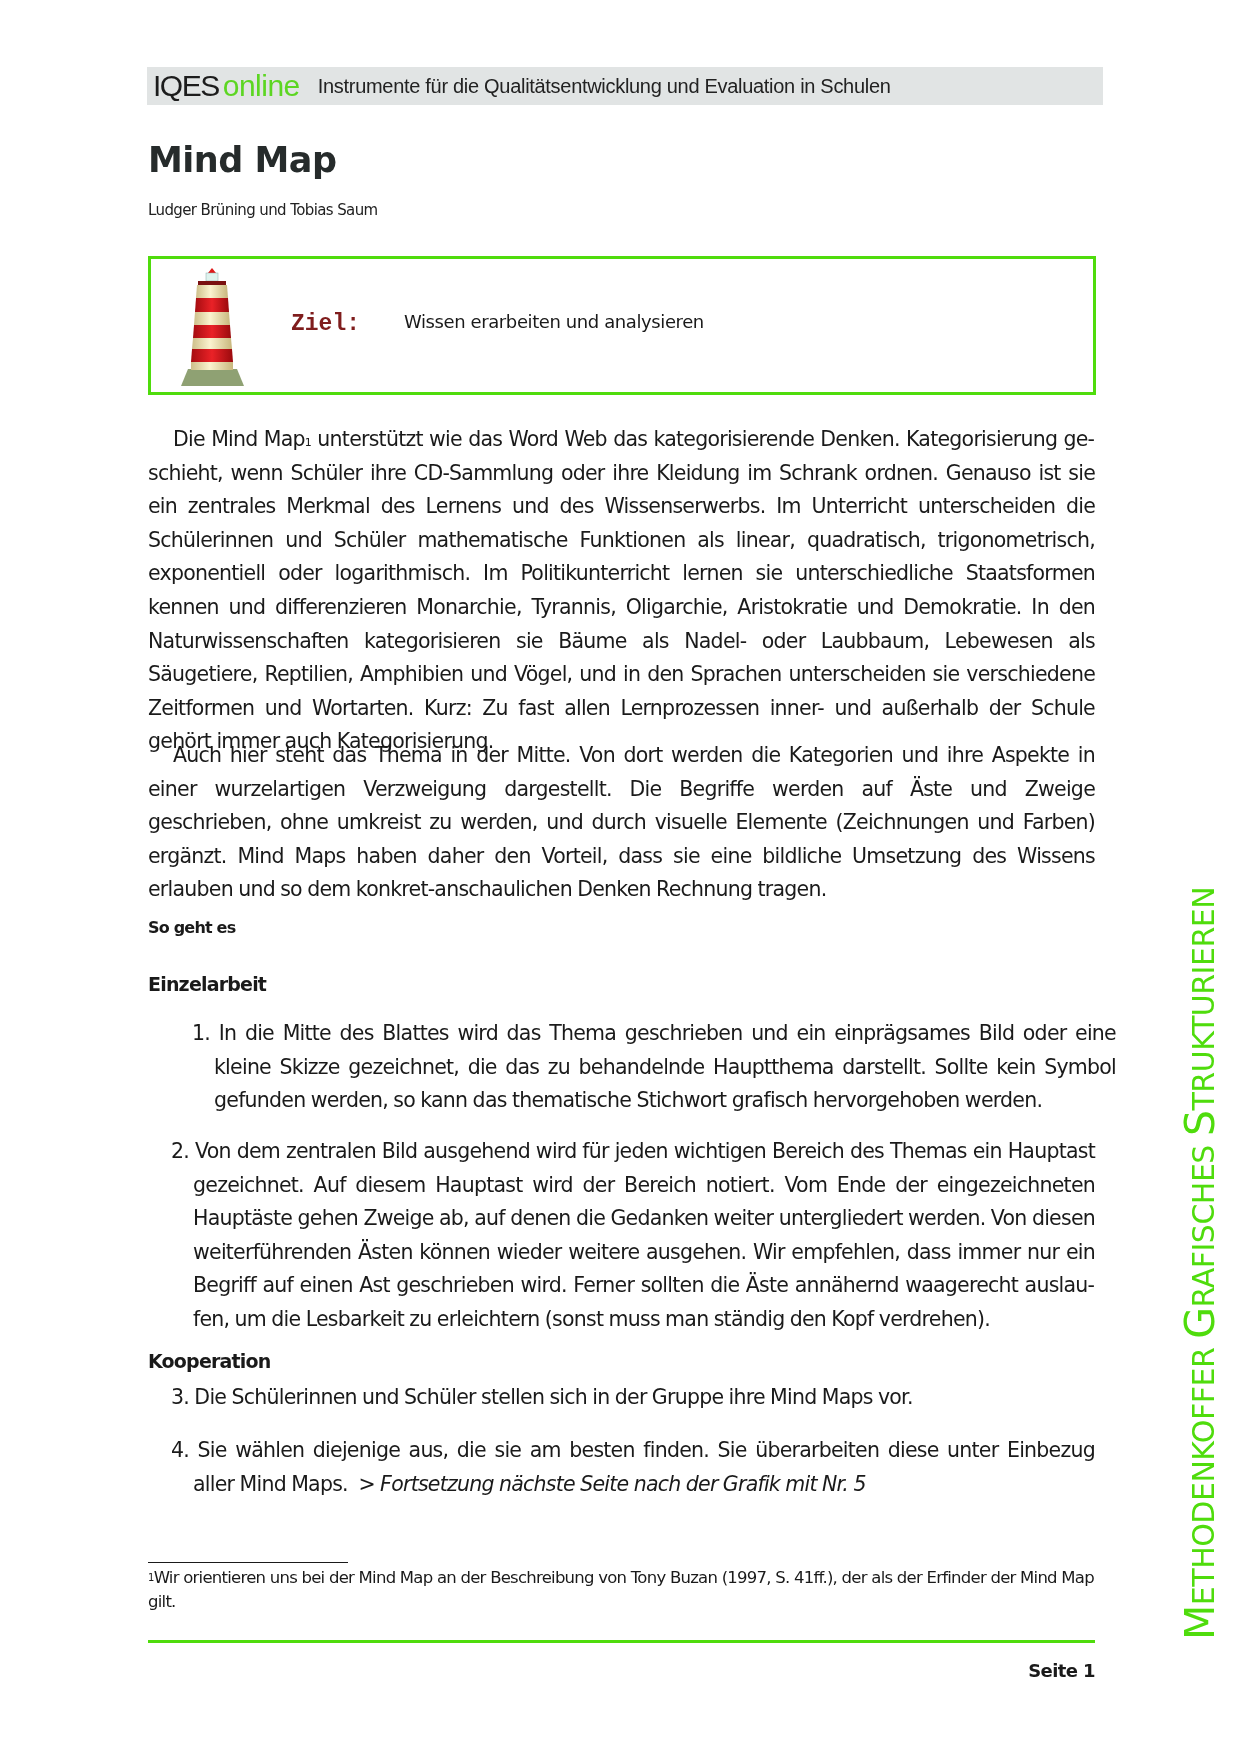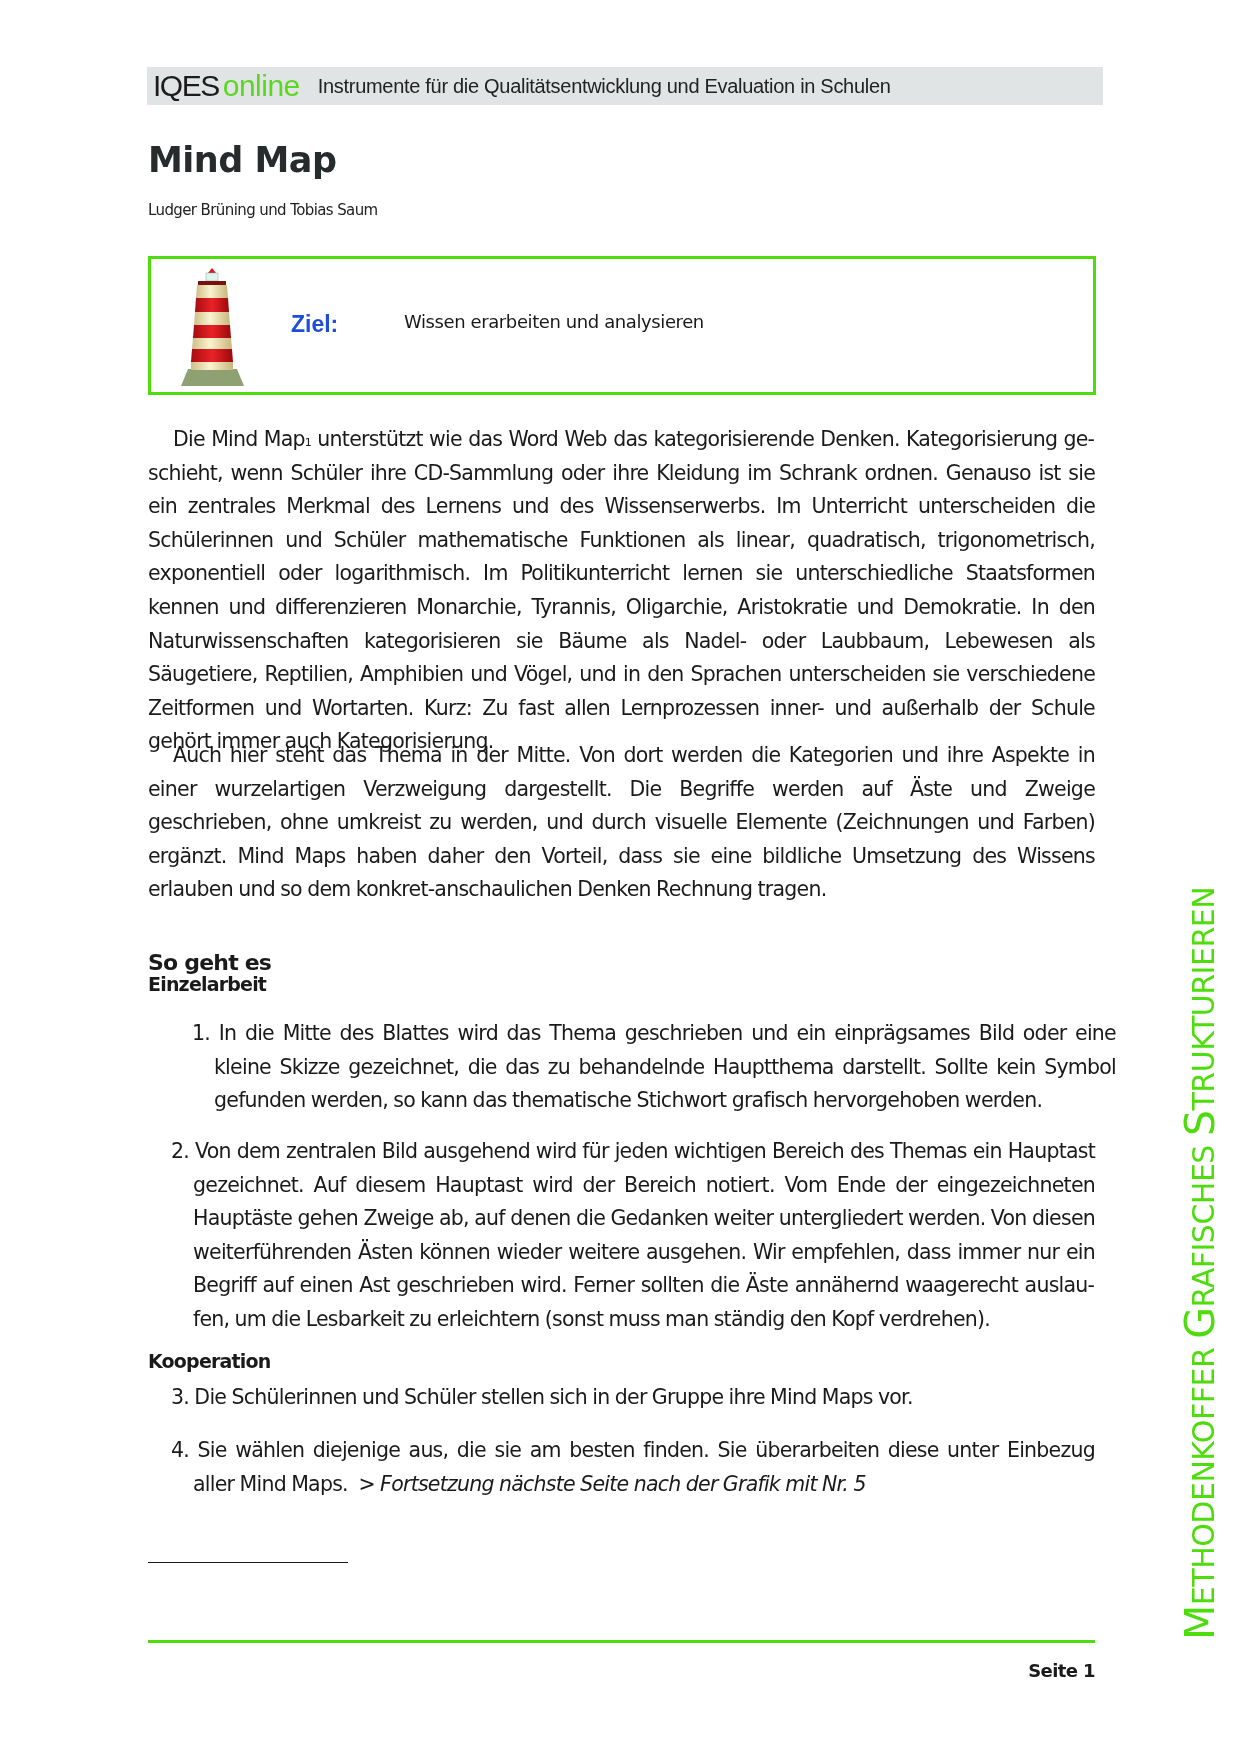--- a/index.html
+++ b/index.html
@@ -29,40 +29,40 @@
   }
 
   
   .goal-box {
     position: absolute; left: 148px; top: 256px; width: 942px; height: 133px;
     border: 3px solid #4fdc0c; box-sizing: content-box;
   }
   .lighthouse { position: absolute; left: 24px; top: 6px; width: 75px; height: 122px; }
   .goal-label {
     position: absolute; left: 140px; top: 52px; font-size: 23px; font-weight: bold;
-    font-family: Liberation Sans, sans-serif; color: #1d4ed8;
+    font-family: Liberation Mono, monospace; color: #7f1d1d;
   }
   .goal-text {
     position: absolute; left: 253px; top: 52px; font-size: 18px;
     font-family: "DejaVu Sans", sans-serif; color: #1a1a1a; letter-spacing: -0.4px;
   }
 
   
   .body-text {
     position: absolute; left: 148px; width: 947px; font-size: 20.5px; line-height: 33.6px;
     font-family: "DejaVu Sans", sans-serif; color: #1a1a1a; text-align: justify;
     letter-spacing: -0.75px; word-spacing: -0.5px; margin: 0; hyphens: manual;
   }
   .para-1 { top: 423px; text-indent: 25px; }
   .para-2 { top: 739px; text-indent: 25px; }
   sup.fn { font-size: 11px; vertical-align: top; position: relative; top: 3px; }
 
   .section-heading {
-    position: absolute; left: 148px; top: 918px; font-size: 22px; font-weight: bold;
-    font-family: "DejaVu Sans", sans-serif; letter-spacing: -0.8px; margin-top: 32px;
+    position: absolute; left: 148px; top: 918px; font-size: 16px; font-weight: bold;
+    font-family: "DejaVu Sans", sans-serif; letter-spacing: -0.8px;
   }
   .sub-heading {
     position: absolute; left: 148px; font-size: 19px; font-weight: bold;
     font-family: "DejaVu Sans", sans-serif; letter-spacing: -0.8px;
   }
   .sub-einzel { top: 973px; }
   .sub-koop { top: 1350px; }
 
   .list-item {
     position: absolute; left: 171px; width: 924px; font-size: 20.5px; line-height: 33.6px;
@@ -162,19 +162,20 @@
 
   <div class="list-item li-1"><span class="li-num">1.</span> <span>In die Mitte des Blattes wird das Thema geschrieben und ein einprägsames Bild oder eine kleine Skizze gezeichnet, die das zu behandelnde Hauptthema darstellt. Sollte kein Symbol gefunden werden, so kann das thematische Stichwort grafisch hervorgehoben werden.</span></div>
   <div class="list-item li-2"><span class="li-num">2.</span> <span>Von dem zentralen Bild ausgehend wird für jeden wichtigen Bereich des Themas ein Hauptast gezeichnet. Auf diesem Hauptast wird der Bereich notiert. Vom Ende der eingezeichneten Hauptäste gehen Zweige ab, auf denen die Gedanken weiter untergliedert werden. Von diesen weiterführenden Ästen können wieder weitere ausgehen. Wir empfehlen, dass immer nur ein Begriff auf einen Ast geschrieben wird. Ferner sollten die Äste annähernd waagerecht auslau­fen, um die Lesbarkeit zu erleichtern (sonst muss man ständig den Kopf verdrehen).</span></div>
 
   <div class="sub-heading sub-koop">Kooperation</div>
 
   <div class="list-item li-3"><span class="li-num">3.</span> <span>Die Schülerinnen und Schüler stellen sich in der Gruppe ihre Mind Maps vor.</span></div>
   <div class="list-item li-4"><span class="li-num">4.</span> <span>Sie wählen diejenige aus, die sie am besten finden. Sie überarbeiten diese unter Einbezug  aller Mind Maps.</span>&nbsp; <span class="continue-note">&gt; Fortsetzung nächste Seite nach der Grafik mit Nr. 5</span></div>
 
   <div class="footnote-rule"></div>
+  <div class="footnote"><sup>1</sup><span>Wir orientieren uns bei der Mind Map an der Beschreibung von Tony Buzan (1997, S. 41ff.), der als der Erfinder der Mind Map gilt.</span></div>
 
   <div class="side-label"><span class="big">M</span><span>ETHODENKOFFER</span> <span class="big">G</span><span>RAFISCHES</span> <span class="big">S</span><span>TRUKTURIEREN</span></div>
 
   <div class="footer-rule"></div>
   <div class="footer-right">Seite 1</div>
 
 </div>
 
 </body></html>

